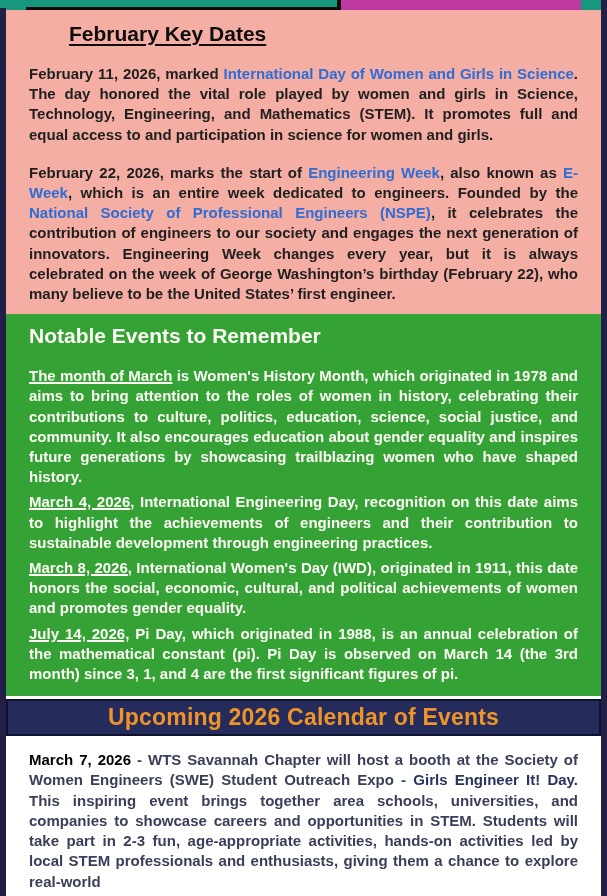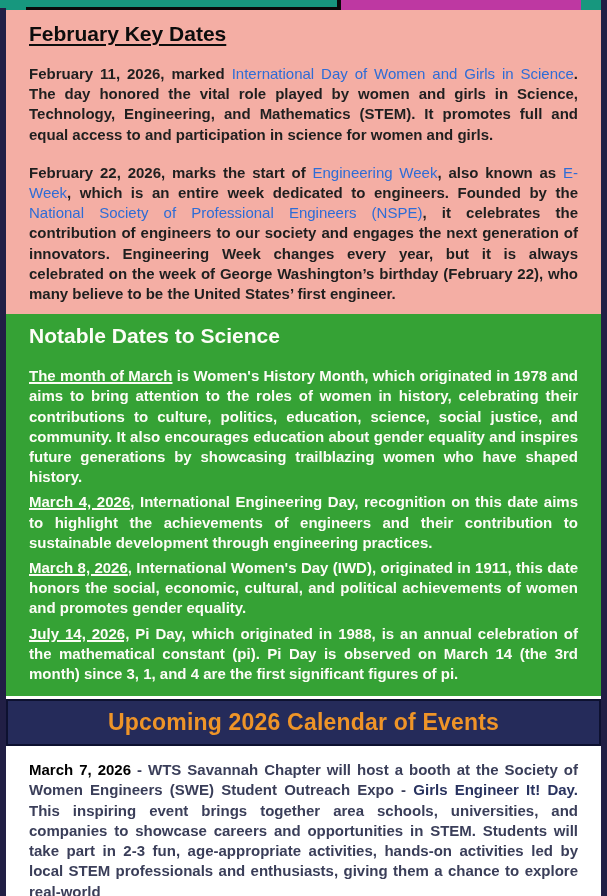--- a/index.html
+++ b/index.html
@@ -52,20 +52,21 @@
     padding-bottom:10px;
   }
   .feb h1{
     font-size:21px;
     font-weight:700;
     text-decoration:underline;
     text-decoration-thickness:2px;
     text-underline-offset:3px;
     color:#0d0d0d;
     margin-bottom:18px;
+    margin-left:40px;
   }
   .feb p + p{margin-top:18px;}
 
   
   .notable{
     background:var(--green-bg);
     color:#fdfdf6;
     padding-top:10px;
     padding-bottom:12px;
   }
@@ -75,21 +76,21 @@
     color:#fdfdf6;
     margin-bottom:18px;
   }
   .notable p + p{margin-top:5px;}
 
   
   .banner{
     margin:3px 0 4px 0;
     background:var(--banner-navy);
     border:2px solid var(--banner-border);
-    height:47px;
+    height:37px;
     display:flex;
     align-items:center;
     justify-content:center;
   }
   .banner h2{
     color:var(--banner-orange);
     font-size:23px;
     font-weight:700;
     letter-spacing:.2px;
   }
@@ -99,21 +100,21 @@
     background:#ffffff;
     color:var(--march7-text);
     padding-top:10px;
     padding-bottom:10px;
   }
 
   
   .seg-n{font-weight:700;}
   .seg-b{font-weight:700;}
   .seg-bu{font-weight:700;text-decoration:underline;text-decoration-thickness:1.5px;}
-  .seg-lk{font-weight:400;color:var(--link-blue);}
+  .seg-lk{font-weight:700;color:var(--link-blue);}
   .seg-bk{font-weight:700;color:#000000;}
   .seg-nb{font-weight:700;color:var(--navy-bold);}
 </style>
 </head>
 <body>
 
 <div class="page">
 
   <div class="top-strip">
     <div class="ts-teal-left"></div>
@@ -127,21 +128,21 @@
 
   <div class="content">
 
     <section class="feb">
       <h1>February Key Dates</h1>
       <p><span class="seg-b">February 11, 2026</span><span class="seg-n">, marked </span><span class="seg-lk">International Day of Women and Girls in Science</span><span class="seg-n">. The day honored the vital role played by women and girls in Science, Technology, Engineering, and Mathematics (STEM). It promotes full and equal access to and participation in science for women and girls.</span></p>
       <p><span class="seg-b">February 22, 2026,</span><span class="seg-n"> marks the start of </span><span class="seg-lk">Engineering Week</span><span class="seg-n">, also known as </span><span class="seg-lk">E-Week</span><span class="seg-n">, which is an entire week dedicated to engineers. Founded by the </span><span class="seg-lk">National Society of Professional Engineers (NSPE)</span><span class="seg-n">, it celebrates the contribution of engineers to our society and engages the next generation of innovators. Engineering Week changes every year, but it is always celebrated on the week of George Washington’s birthday (February 22), who many believe to be the United States’ first engineer.</span></p>
     </section>
 
     <section class="notable">
-      <h2>Notable Dates to Science</h2>
+      <h2>Notable Events to Remember</h2>
       <p><span class="seg-bu">The month of March</span><span class="seg-n"> is </span><span class="seg-b">Women's History Month</span><span class="seg-n">, which originated in 1978 and aims to bring attention to the roles of women in history, celebrating their contributions to culture, politics, education, science, social justice, and community. It also encourages education about gender equality and inspires future generations by showcasing trailblazing women who have shaped history.</span></p>
       <p><span class="seg-bu">March 4, 2026</span><span class="seg-b">, International Engineering Day</span><span class="seg-n">, recognition on this date aims to highlight the achievements of engineers and their contribution to sustainable development through engineering practices.</span></p>
       <p><span class="seg-bu">March 8, 2026</span><span class="seg-b">, International Women's Day (IWD)</span><span class="seg-n">, originated in 1911, this date honors the social, economic, cultural, and political achievements of women and promotes gender equality.</span></p>
       <p><span class="seg-bu">July 14, 2026,</span><span class="seg-b"> Pi Day</span><span class="seg-n">, which originated in 1988, is an annual celebration of the mathematical constant (pi). Pi Day is observed on March 14 (the 3rd month) since 3, 1, and 4 are the first significant figures of pi.</span></p>
     </section>
 
     <div class="banner">
       <h2>Upcoming 2026 Calendar of Events</h2>
     </div>
 

